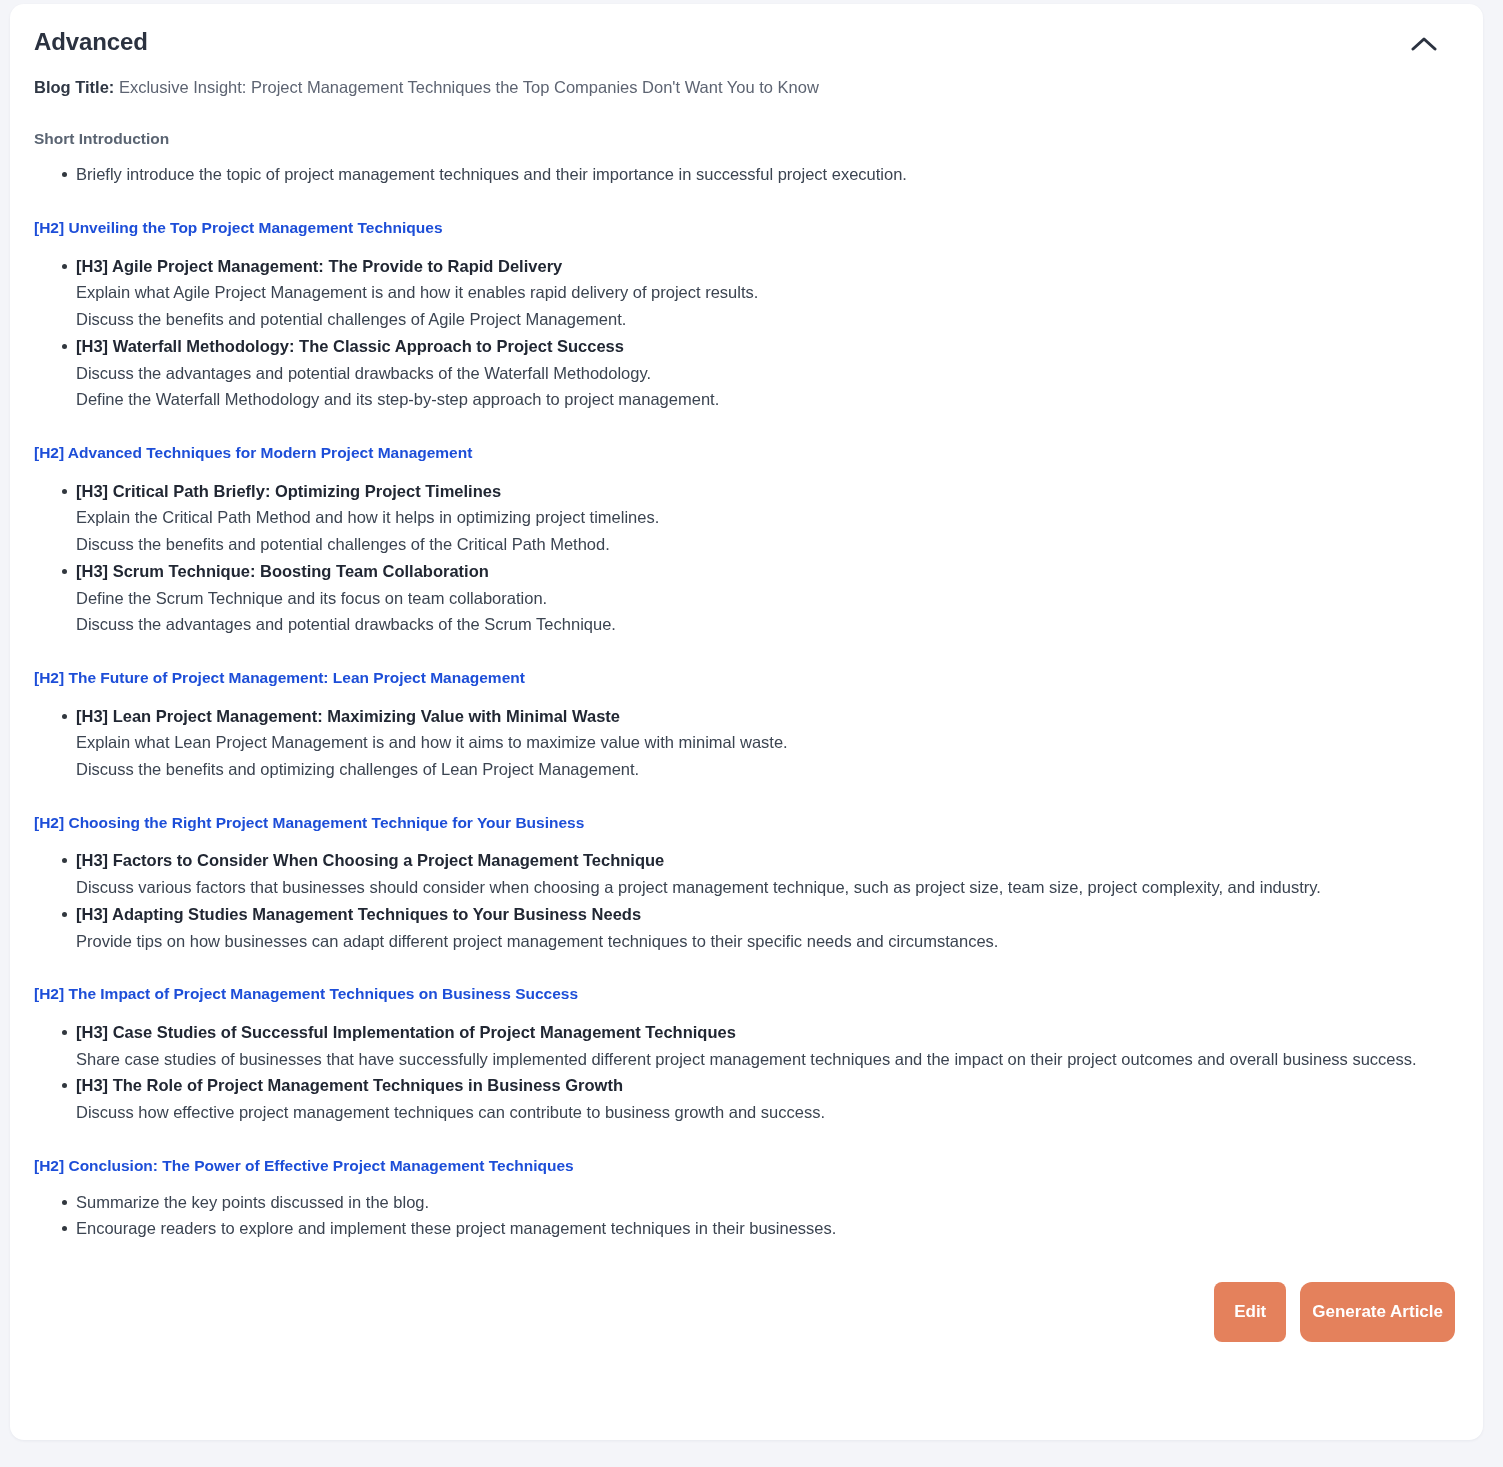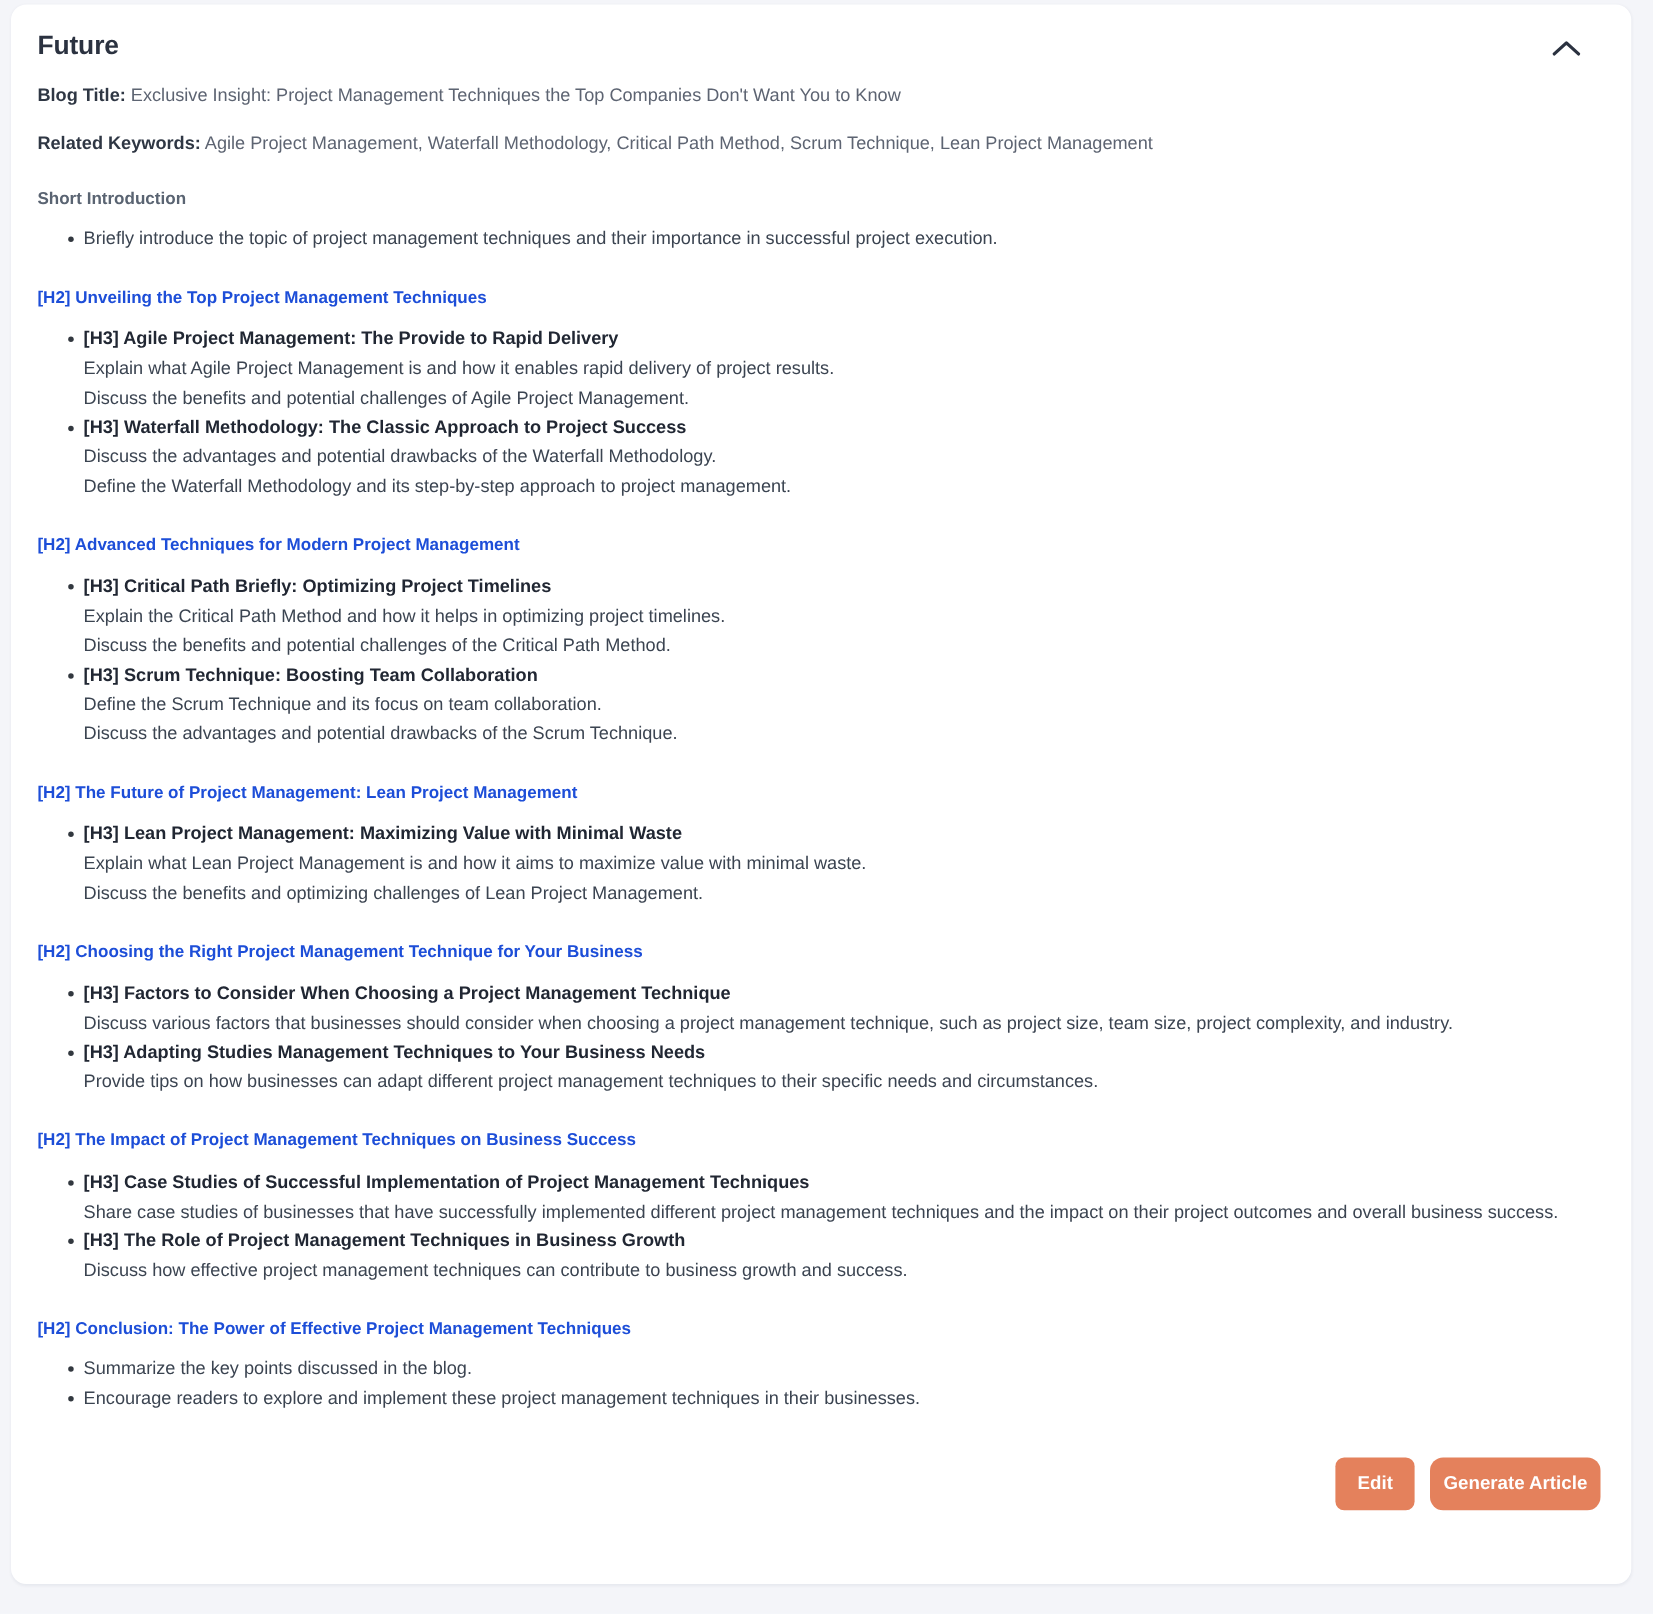--- a/index.html
+++ b/index.html
@@ -142,52 +142,48 @@
   }
   .btn {
     background: #e4815c;
     color: #ffffff;
     border: none;
     border-radius: 8px;
     font-family: "Liberation Sans", sans-serif;
     font-size: 17px;
     font-weight: bold;
     cursor: pointer;
-    height: 48px;
+    height: 60px;
     padding: 0 20px;
     line-height: 48px;
   }
   .btn.wide { padding: 0 12px; border-radius: 12px; }
 </style>
 </head>
 <body>
 
 <div id="app">
   <div class="card">
 
     <div class="card-header">
-      <h1 class="card-title">Future</h1>
+      <h1 class="card-title">Advanced</h1>
       <button class="collapse-btn">
         <span class="chev">
           <svg width="26" height="16" viewBox="0 0 26 16" fill="none" xmlns="http://www.w3.org/2000/svg">
             <path d="M2 13 L13 3 L24 13" stroke="#2b3240" stroke-width="3" stroke-linecap="round" stroke-linejoin="round"></path>
           </svg>
         </span>
       </button>
     </div>
 
     <p class="meta-line">
       <span class="lbl">Blog Title:</span>
       <span class="val">Exclusive Insight: Project Management Techniques the Top Companies Don't Want You to Know</span>
     </p>
 
-    <p class="meta-line">
-      <span class="lbl">Related Keywords:</span>
-      <span class="val">Agile Project Management, Waterfall Methodology, Critical Path Method, Scrum Technique, Lean Project Management</span>
-    </p>
 
     <div class="sec-label">Short Introduction</div>
     <ul class="plain">
       <li>Briefly introduce the topic of project management techniques and their importance in successful project execution.</li>
     </ul>
 
     <div class="h2-label">[H2] Unveiling the Top Project Management Techniques</div>
     <ul class="h3list">
       <li>
         <div class="h3-title">[H3] Agile Project Management: The Provide to Rapid Delivery</div>

